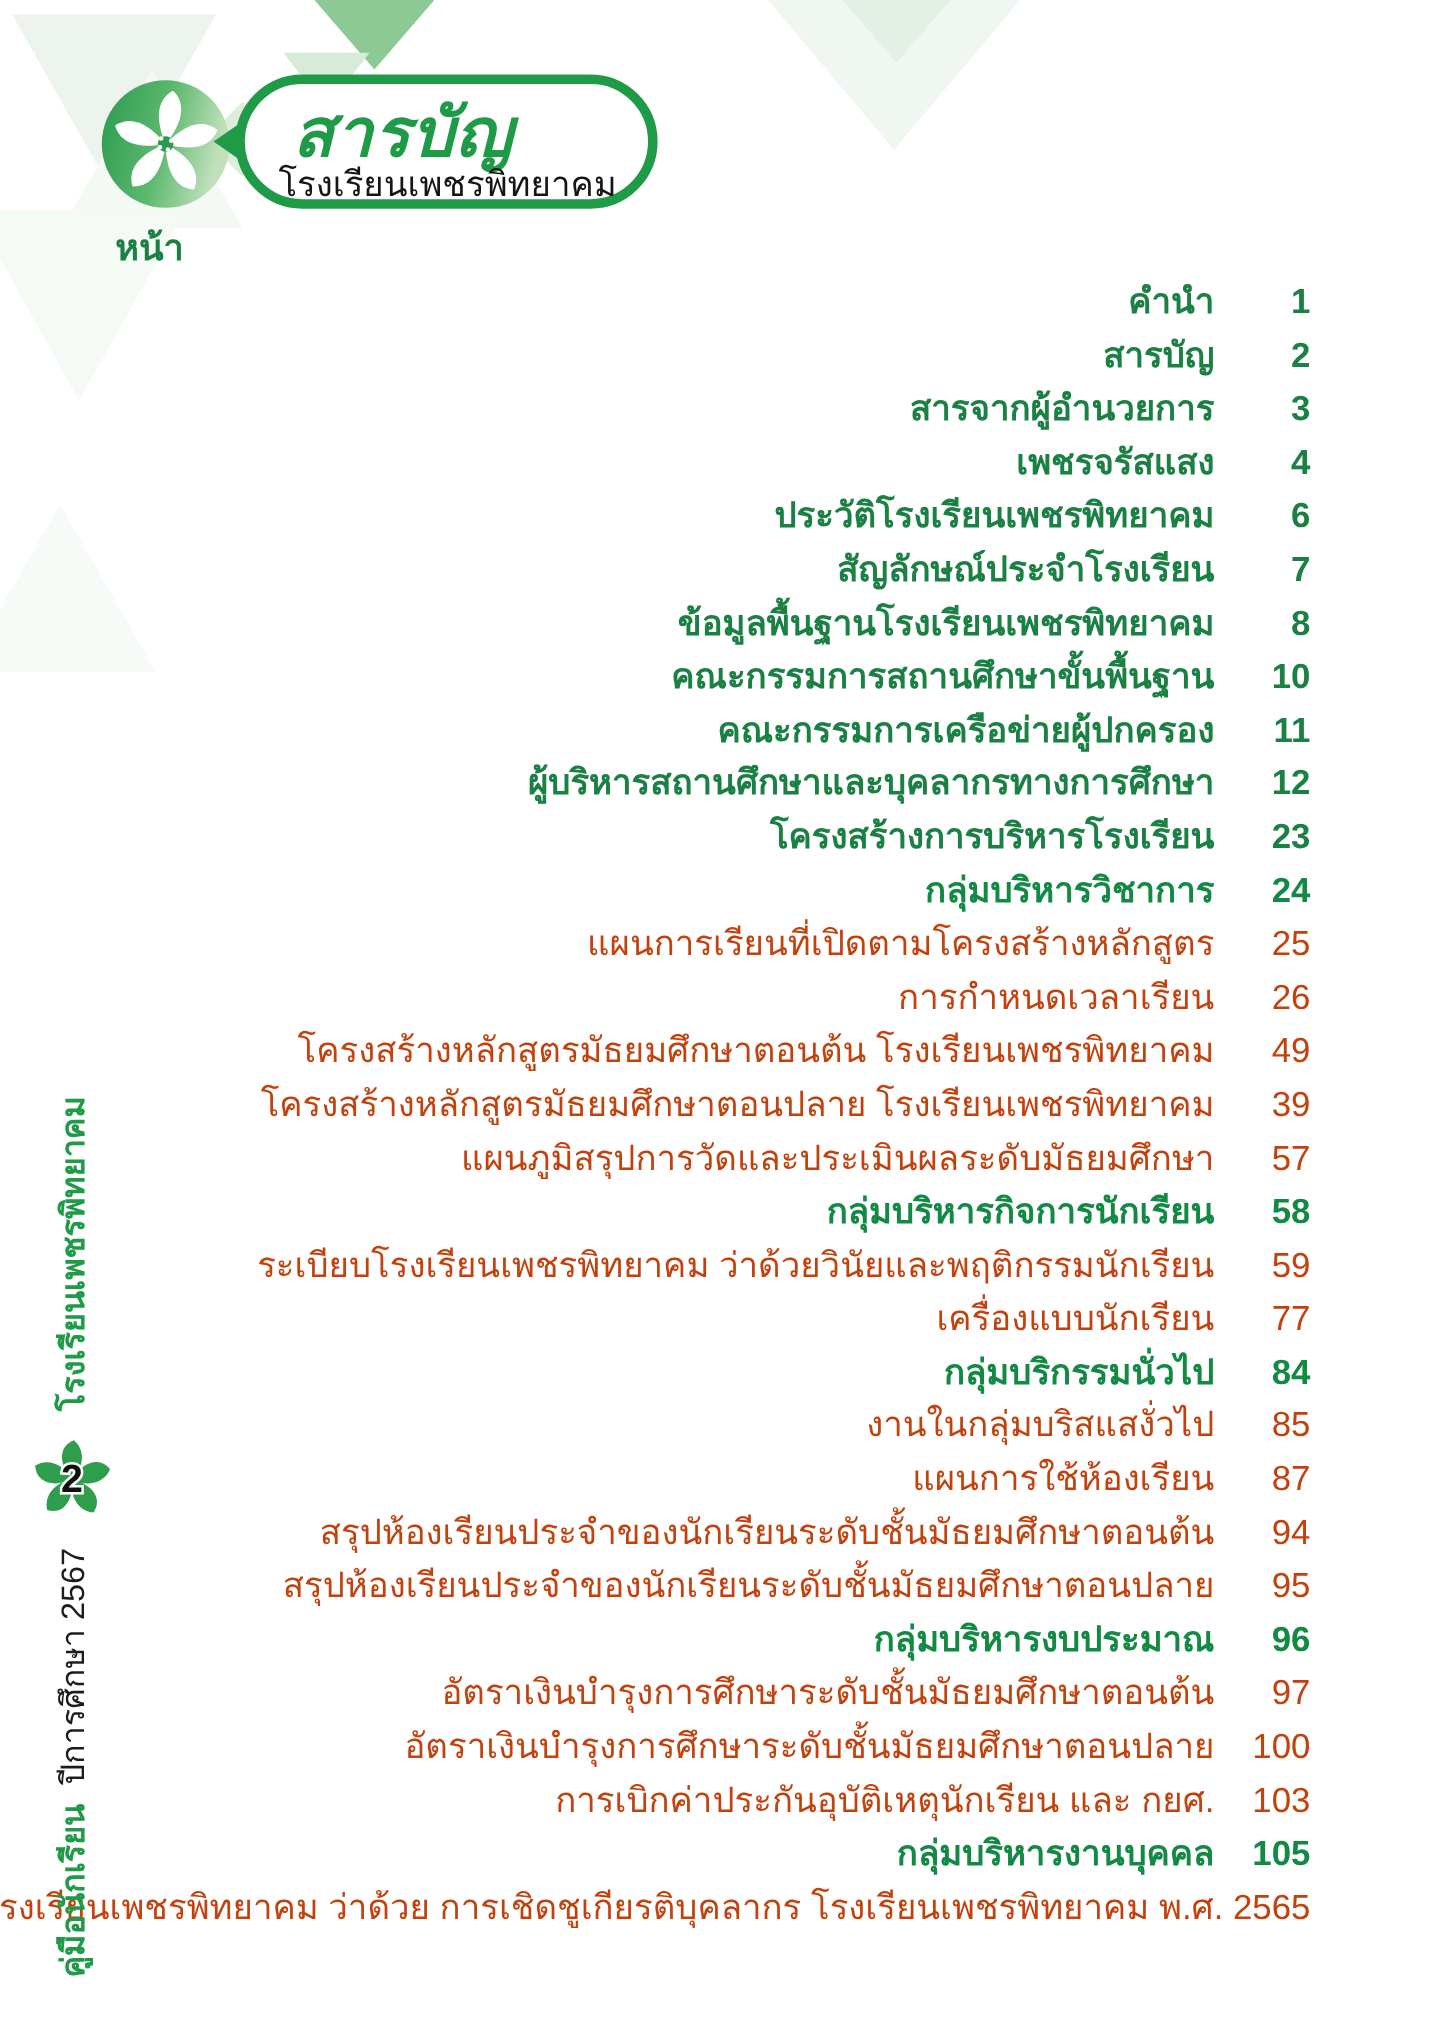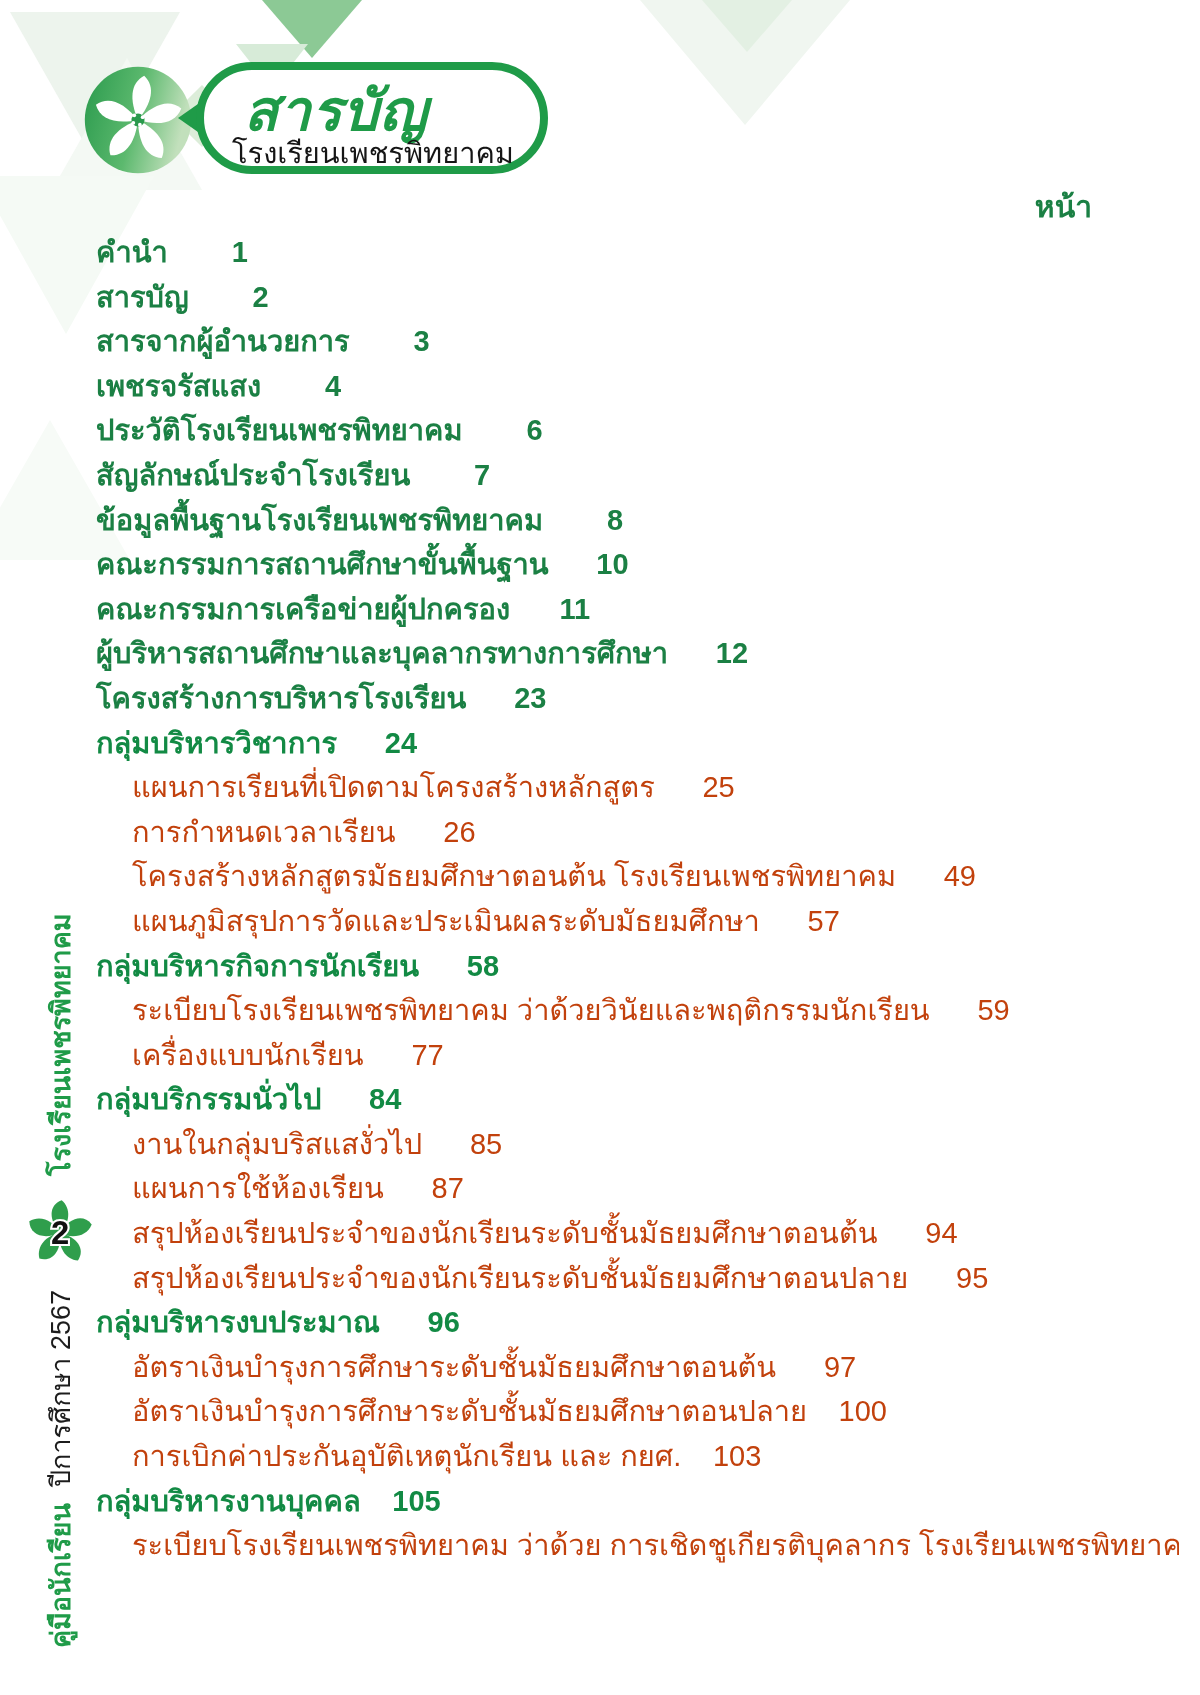--- a/index.html
+++ b/index.html
@@ -20,24 +20,24 @@
   .logo-circle{position:absolute;left:82px;top:64px;width:112px;height:112px;}
   .pill{position:absolute;left:196px;top:62px;width:352px;height:112px;background:#ffffff;
         border:8px solid var(--green,#1f9b48);border-radius:58px;box-sizing:border-box;}
   .pill-tail{position:absolute;left:178px;top:97px;width:0;height:0;
         border-top:21px solid transparent;border-bottom:21px solid transparent;
         border-right:30px solid var(--green,#1f9b48);}
   .pill-title{position:absolute;left:244px;top:66px;font-size:56px;font-weight:800;font-style:italic;
         color:var(--green,#1f9b48);letter-spacing:1px;}
   .pill-subtitle{position:absolute;left:232px;top:130px;font-size:29px;font-weight:500;color:#151515;}
   
-  .page-col-header{position:absolute;left:96px;top:183px;width:996px;text-align:right;
+  .page-col-header{position:absolute;left:96px;top:183px;width:996px;
         font-size:30px;font-weight:600;color:var(--item-green,#1b8044);}
   .toc{position:absolute;left:96px;top:230px;width:996px;}
-  .row{display:flex;justify-content:flex-start;align-items:baseline;height:44.6px;line-height:44.6px;}
+  .row{display:flex;justify-content:flex-end;align-items:baseline;height:44.6px;line-height:44.6px;}
   .row .label{font-size:29px;white-space:nowrap;}
   .row .pg{font-size:29px;min-width:80px;text-align:right;}
   .row.style-green .label,.row.style-green .pg{color:var(--item-green,#1b8044);font-weight:600;}
   .row.style-group .label,.row.style-group .pg{color:var(--group-green,#128a44);font-weight:700;}
   .row.style-plain .label,.row.style-plain .pg{color:#c2410c;font-weight:400;}
   .row.level-1 .label{padding-left:36px;}
   
   .sidebar-strip{position:absolute;left:18px;top:1648px;width:690px;height:84px;
         transform:rotate(-90deg);transform-origin:0 0;
         display:flex;align-items:center;gap:16px;}
@@ -148,20 +148,24 @@
       </div>
       <div class="row level-1 style-plain">
         <span class="label">การกำหนดเวลาเรียน</span>
         <span class="pg">26</span>
       </div>
       <div class="row level-1 style-plain">
         <span class="label">โครงสร้างหลักสูตรมัธยมศึกษาตอนต้น โรงเรียนเพชรพิทยาคม</span>
         <span class="pg">49</span>
       </div>
       <div class="row level-1 style-plain">
+        <span class="label">โครงสร้างหลักสูตรมัธยมศึกษาตอนปลาย โรงเรียนเพชรพิทยาคม</span>
+        <span class="pg">39</span>
+      </div>
+      <div class="row level-1 style-plain">
         <span class="label">แผนภูมิสรุปการวัดและประเมินผลระดับมัธยมศึกษา</span>
         <span class="pg">57</span>
       </div>
       <div class="row level-0 style-group">
         <span class="label">กลุ่มบริหารกิจการนักเรียน</span>
         <span class="pg">58</span>
       </div>
       <div class="row level-1 style-plain">
         <span class="label">ระเบียบโรงเรียนเพชรพิทยาคม ว่าด้วยวินัยและพฤติกรรมนักเรียน</span>
         <span class="pg">59</span>

